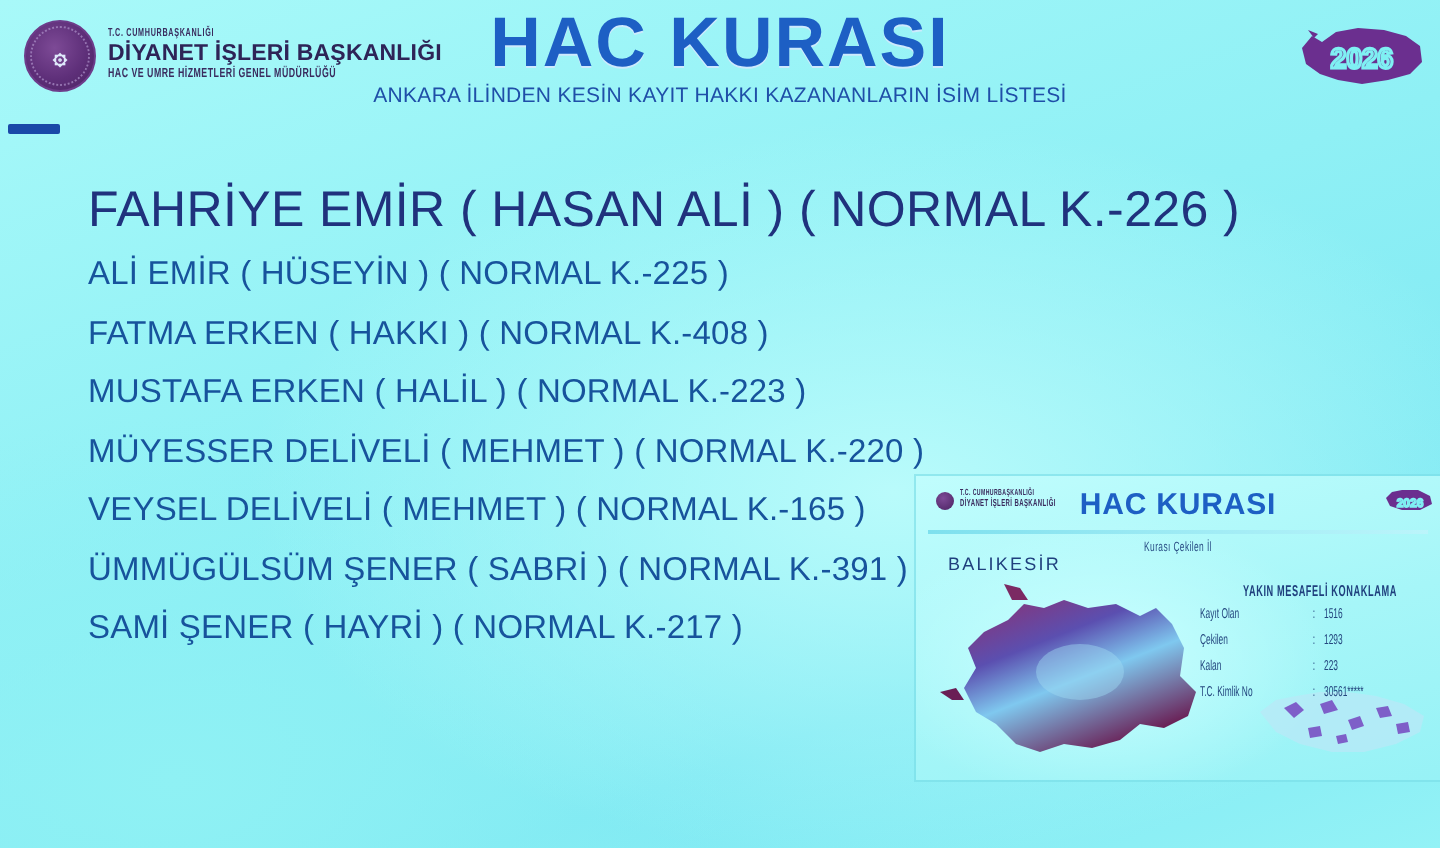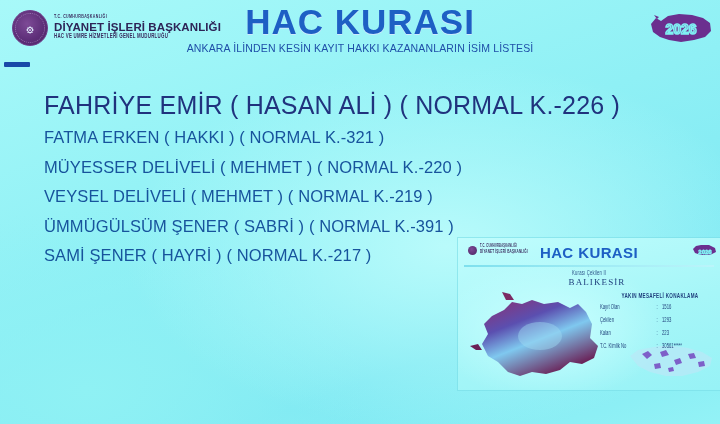--- a/index.html
+++ b/index.html
@@ -81,22 +81,22 @@
   .in-title{
     position:absolute;left:0;right:0;top:6px;text-align:center;
     font-size:15px;font-weight:bold;color:#1d5fc4;letter-spacing:.4px;
   }
   .in-badge{position:absolute;right:2px;top:4px;width:26px;height:17px;}
   .in-rule{position:absolute;left:6px;right:6px;top:27px;height:2px;
            background:linear-gradient(90deg,#6fd9ea,#bff4fb);opacity:.8;}
   .in-kur{position:absolute;left:0;right:0;top:31px;text-align:center;
           font-size:4.2px;color:#2a4f86;letter-spacing:.2px;
           transform:scaleY(1.6);transform-origin:center top;}
-  .in-city{position:absolute;left:16px;right:0;top:39px;text-align:center;
-           font-size:9px;color:#1f3f7d;letter-spacing:1.1px;font-family:Liberation Serif, serif;}
+  .in-city{position:absolute;left:16px;right:0;top:39px;text-align:left;
+           font-size:9px;color:#1f3f7d;letter-spacing:1.1px;}
 
   .in-map{position:absolute;left:8px;top:52px;width:160px;height:96px;}
   .in-minimap{position:absolute;left:168px;top:96px;width:92px;height:52px;opacity:.9;}
 
   .stats{position:absolute;left:142px;top:53px;width:120px;}
   .stats-head{font-size:4.6px;color:#1f3f7d;font-weight:bold;letter-spacing:.3px;
               text-align:center;white-space:nowrap;
               transform:scaleY(1.7);transform-origin:center top;}
   .stat-row{display:flex;align-items:center;margin-top:8px;font-size:4.2px;color:#24477f;
             transform:scaleY(1.7);transform-origin:left center;}
@@ -134,23 +134,25 @@
         <path d="M9 13 L6 9 L11 11 Z" fill="#6b2f8f"></path>
         <text x="33" y="28" text-anchor="middle" font-family="Liberation Sans, sans-serif" font-size="14" font-weight="bold" fill="none" stroke="#7ff0f3" stroke-width="1.6">2026</text>
       </svg>
     </div>
 
     <div class="hdr-dash"></div>
   </div>
 
   <div id="list">
     <div class="row lead">FAHRİYE EMİR ( HASAN ALİ )  ( NORMAL K.-226 )</div>
-    <div class="row item">FATMA ERKEN ( HAKKI )  ( NORMAL K.-321 )</div>
+    <div class="row item">ALİ EMİR ( HÜSEYİN )  ( NORMAL K.-225 )</div>
+    <div class="row item">FATMA ERKEN ( HAKKI )  ( NORMAL K.-408 )</div>
+    <div class="row item">MUSTAFA ERKEN ( HALİL )  ( NORMAL K.-223 )</div>
     <div class="row item">MÜYESSER DELİVELİ ( MEHMET )  ( NORMAL K.-220 )</div>
-    <div class="row item">VEYSEL DELİVELİ ( MEHMET )  ( NORMAL K.-219 )</div>
+    <div class="row item">VEYSEL DELİVELİ ( MEHMET )  ( NORMAL K.-165 )</div>
     <div class="row item">ÜMMÜGÜLSÜM ŞENER ( SABRİ )  ( NORMAL K.-391 )</div>
     <div class="row item">SAMİ ŞENER ( HAYRİ )  ( NORMAL K.-217 )</div>
   </div>
 
   <div id="inset">
 
     <div class="in-emblem"></div>
     <div class="in-logo-text">
       <div class="in-lt1">T.C. CUMHURBAŞKANLIĞI</div>
       <div class="in-lt2">DİYANET İŞLERİ BAŞKANLIĞI</div>

